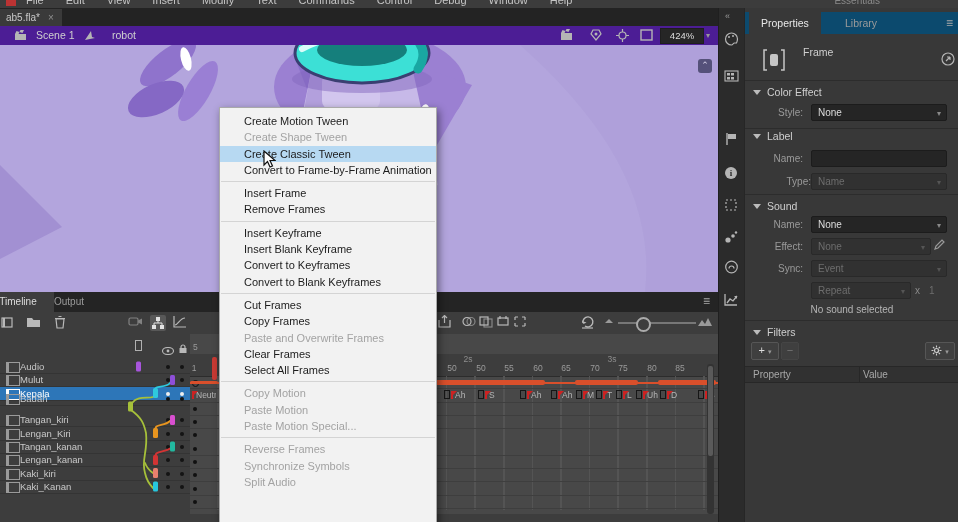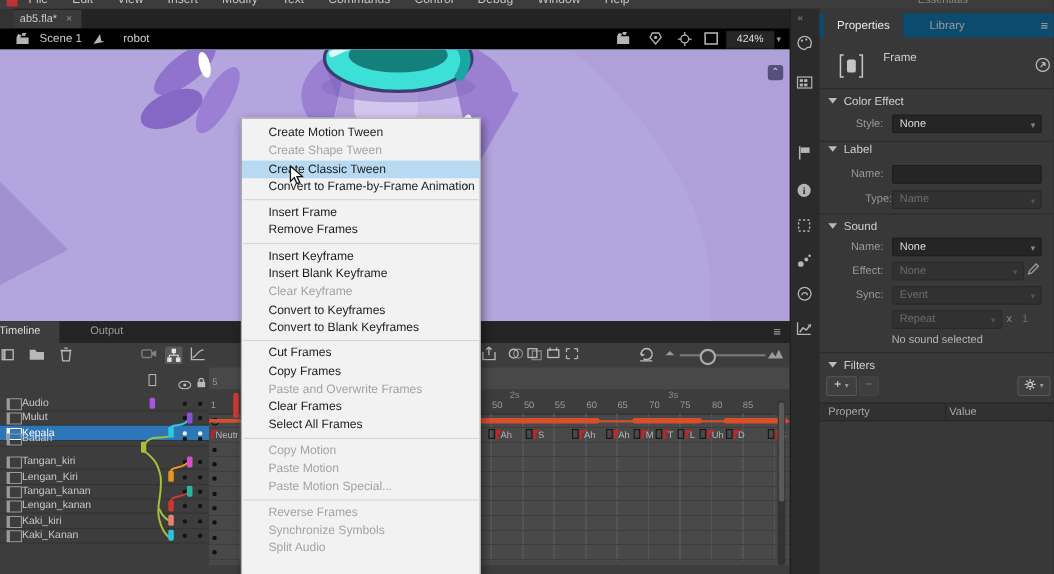--- a/index.html
+++ b/index.html
@@ -7,27 +7,27 @@
        font-family:"Liberation Sans",sans-serif;color:#ccc;-webkit-font-smoothing:antialiased;}
   .abs{position:absolute;}
 
   
   .menubar{left:0;top:0;width:958px;height:8px;background:#3c3c3c;overflow:hidden;}
   .menubar .mi-row{position:absolute;top:-6px;left:26px;display:flex;gap:22px;font-size:11px;color:#c5c5c5;}
   .menubar .logo{position:absolute;left:6px;top:-4px;width:10px;height:10px;background:#b33; }
   .menubar .ws{position:absolute;right:78px;top:-5px;font-size:10px;color:#8a8a8a;}
 
   
-  .tabbar{left:0;top:8px;width:718px;height:18px;background:#232323;border-bottom:1px solid #1a1a1a;margin-left:12px;}
+  .tabbar{left:0;top:8px;width:718px;height:18px;background:#232323;border-bottom:1px solid #1a1a1a;}
   .doctab{position:absolute;left:0;top:1px;height:17px;background:#3a3a3a;color:#c9c9c9;font-size:10px;
           line-height:17px;padding:0 8px 0 6px;}
   .doctab .x{color:#8f8f8f;margin-left:8px;font-size:10px;}
 
   
-  .stagebar{left:0;top:26px;width:718px;height:19px;background:#000000;border-bottom:1px solid #15803d;font-size:10.5px;}
+  .stagebar{left:0;top:26px;width:718px;height:19px;background:#4c1d95;border-bottom:1px solid #15803d;font-size:10.5px;}
   .crumb{position:absolute;top:3px;color:#cfcfcf;}
   .zoombox{position:absolute;left:660px;top:2px;width:42px;height:14px;background:#262626;border:1px solid #1e1e1e;
            color:#ddd;font-size:9.5px;text-align:center;line-height:14px;}
   .ddv{position:absolute;left:706px;top:5px;color:#999;font-size:8px;}
   .tico{position:absolute;top:3px;color:#bbb;}
 
   
   .stage{left:0;top:45px;width:718px;height:247px;background:#b3a5dd;overflow:hidden;}
   .scrollup{position:absolute;right:6px;top:14px;width:14px;height:14px;background:#55517a;border-radius:3px;
             color:#d8d3ea;font-size:9px;text-align:center;line-height:13px;}
@@ -227,21 +227,20 @@
     <div class="cmi">
       <span>Convert to Frame-by-Frame Animation</span>
       <span class="sub">›</span>
     </div>
     <div class="csep"></div>
     <div class="cmi">Insert Frame</div>
     <div class="cmi">Remove Frames</div>
     <div class="csep"></div>
     <div class="cmi">Insert Keyframe</div>
     <div class="cmi">Insert Blank Keyframe</div>
-    <div class="cmi dis">Clear Keyframe</div>
     <div class="cmi">Convert to Keyframes</div>
     <div class="cmi">Convert to Blank Keyframes</div>
     <div class="csep"></div>
     <div class="cmi">Cut Frames</div>
     <div class="cmi">Copy Frames</div>
     <div class="cmi dis">Paste and Overwrite Frames</div>
     <div class="cmi">Clear Frames</div>
     <div class="cmi">Select All Frames</div>
     <div class="csep"></div>
     <div class="cmi dis">Copy Motion</div>
@@ -256,21 +255,21 @@
 
   <div class="abs cursor">
     <svg width="13" height="19" viewBox="0 0 13 19">
         <path d="M1 1 L1 15 L4.5 11.5 L7 17 L9.5 16 L7 10.5 L12 10.5 Z" fill="#fff" stroke="#111" stroke-width="1.2"></path>
       </svg>
   </div>
 
   <div class="abs tl">
     <div class="tltabs">
       <div class="ttab active" style="left:-18px;width:72px">Timeline</div>
-      <div class="ttab idle" style="left:72px;width:50px">Output</div>
+      <div class="ttab idle" style="left:44px;width:50px">Output</div>
     </div>
 
     <div class="tlbar">
       <span class="ticon" style="left:0px">
         <svg width="14" height="14" viewBox="0 0 14 14">
             <rect x="2" y="3" width="10" height="9" fill="none" stroke="#b9b9b9" stroke-width="1.2"></rect>
             <path d="M4 3 v9" stroke="#b9b9b9" stroke-width="2"></path>
           </svg>
       </span>
       <span class="ticon" style="left:26px">

